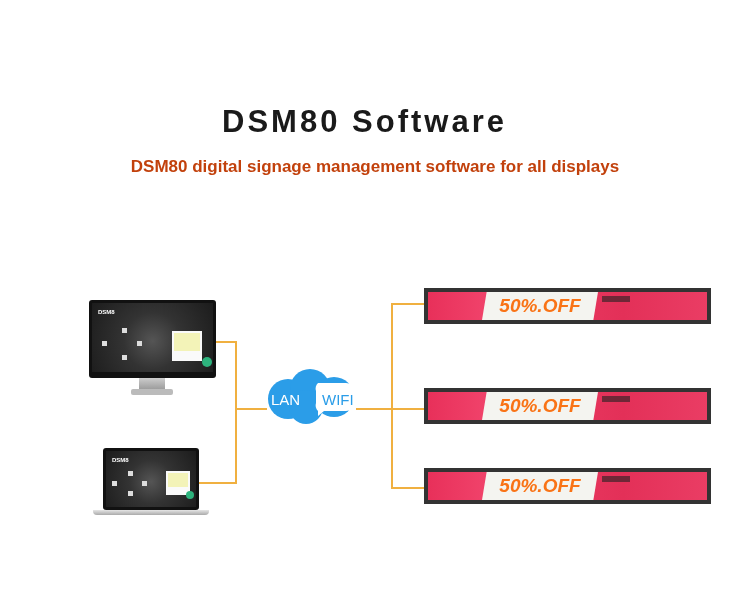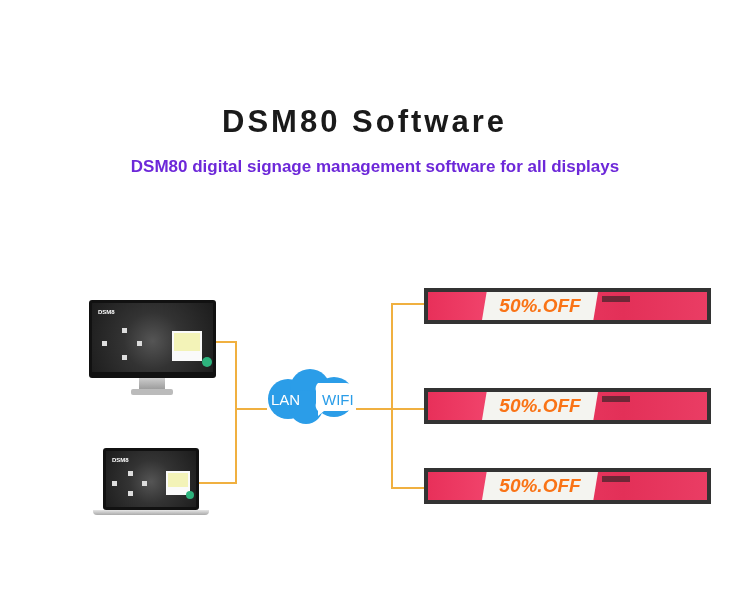--- a/index.html
+++ b/index.html
@@ -1,18 +1,18 @@
 <!DOCTYPE html>
 <html><head>
 <meta charset="utf-8">
 <style>
   html,body{margin:0;padding:0;background:#fff;}
   body{width:750px;height:600px;position:relative;overflow:hidden;font-family:"Liberation Sans",sans-serif;}
   .title{position:absolute;left:0;width:729px;top:104px;text-align:center;font-size:31px;font-weight:bold;letter-spacing:3px;color:#1a1a1a;}
-  .subtitle{position:absolute;left:0;width:750px;top:157px;text-align:center;font-size:17px;font-weight:bold;color:#6d28d9;}
+  .subtitle{position:absolute;left:0;width:750px;top:157px;text-align:center;font-size:17px;font-weight:bold;color:#c2410c;}
   .line{position:absolute;background:#f0b040;}
   
   .monitor{position:absolute;left:89px;top:300px;width:127px;height:78px;background:#111;border-radius:3px;}
   .monitor .screen{position:absolute;left:3px;top:3px;right:3px;bottom:6px;background:radial-gradient(circle at 50% 55%,#555 0%,#333 40%,#1c1c1c 100%);}
   .stand-neck{position:absolute;left:139px;top:378px;width:26px;height:12px;background:linear-gradient(#ccc,#999);}
   .stand-base{position:absolute;left:131px;top:389px;width:42px;height:6px;background:#bbb;border-radius:2px;}
   .laptop{position:absolute;left:103px;top:448px;width:96px;height:62px;background:#111;border-radius:3px;}
   .laptop .screen{position:absolute;left:3px;top:3px;right:3px;bottom:3px;background:radial-gradient(circle at 50% 55%,#555 0%,#333 40%,#1c1c1c 100%);}
   .laptop-base{position:absolute;left:93px;top:510px;width:116px;height:5px;background:linear-gradient(#e5e5e5,#aaa);border-radius:0 0 4px 4px;}
   .scr-label{position:absolute;left:6px;top:6px;color:#fff;font-size:6px;font-weight:bold;}

